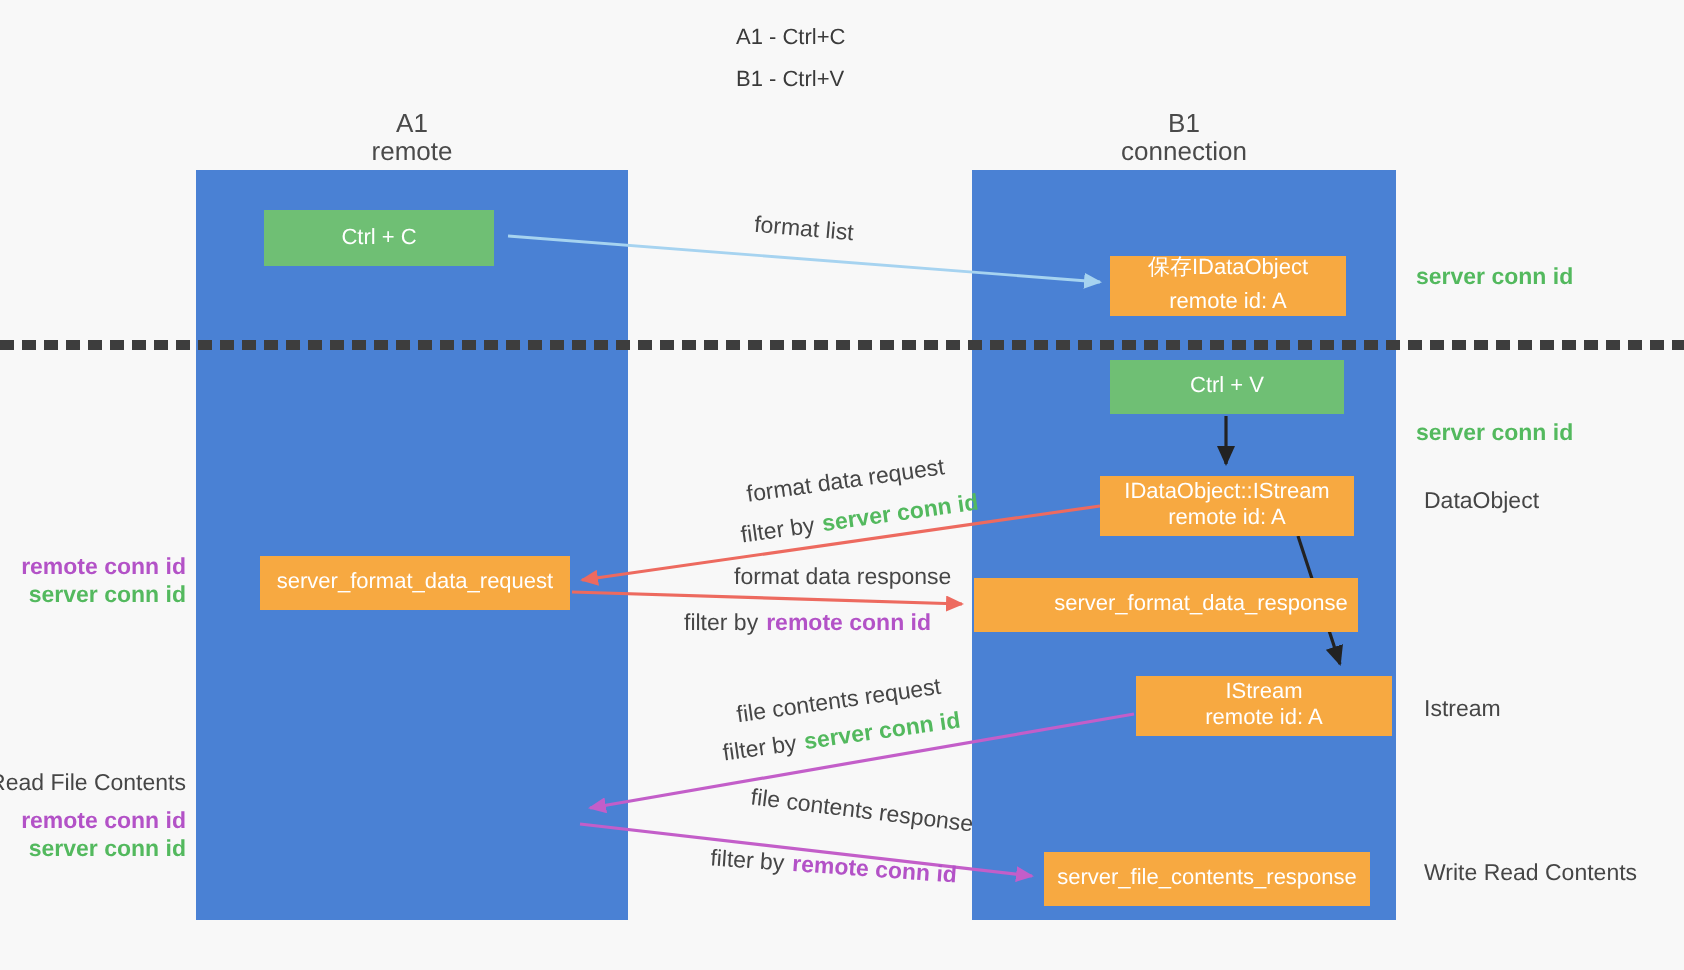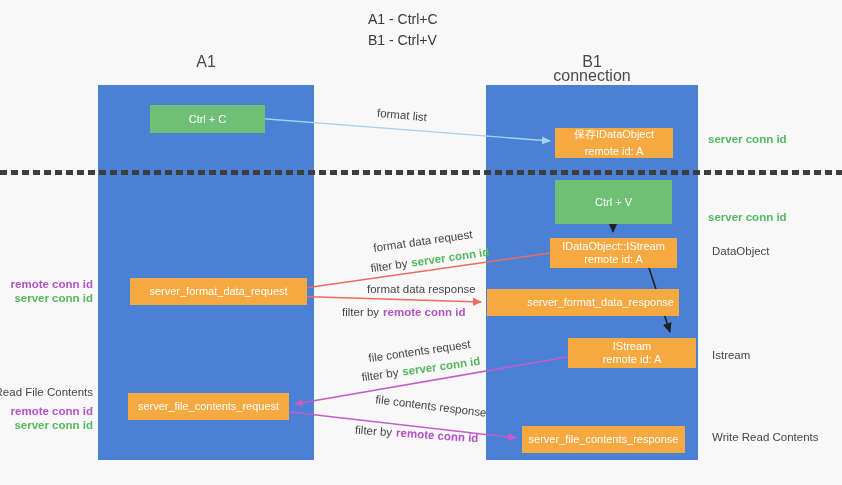--- a/index.html
+++ b/index.html
@@ -8,35 +8,35 @@
 
   .lane{position:absolute;top:85px;height:375px;background:#4a81d4;z-index:1;}
   .lane-a1{left:98px;width:216px;}
   .lane-b1{left:486px;width:212px;}
 
   .dotted{position:absolute;left:0;top:170px;width:842px;height:5px;z-index:2;
     background:repeating-linear-gradient(90deg,#3d3d3d 0 7px,transparent 7px 11px);}
 
   .arrows{position:absolute;left:0;top:0;z-index:3;pointer-events:none;}
 
-  .title{position:absolute;left:368px;top:9px;font-size:14px;line-height:21px;color:#3a3a3a;z-index:5;}
+  .title{position:absolute;left:368px;top:9px;font-size:11px;line-height:21px;color:#3a3a3a;z-index:5;}
 
-  .lane-header{position:absolute;top:55px;text-align:center;font-size:16px;line-height:14px;color:#4a4a4a;z-index:5;}
+  .lane-header{position:absolute;top:55px;text-align:center;font-size:13px;line-height:14px;color:#4a4a4a;z-index:5;}
   .lh-a1{left:98px;width:216px;}
   .lh-b1{left:486px;width:212px;}
 
   .box{position:absolute;display:flex;flex-direction:column;align-items:center;justify-content:center;
     color:#fff;font-size:11px;line-height:13px;text-align:center;z-index:4;white-space:nowrap;}
   .green{background:#6fbf74;}
   .orange{background:#f7a941;}
-  .b-ctrl-c{left:150px;top:105px;width:115px;height:28px;}
+  .b-ctrl-c{left:132px;top:105px;width:115px;height:28px;}
   .b-save{left:555px;top:128px;width:118px;height:30px;justify-content:space-between;}
-  .b-ctrl-v{left:555px;top:180px;width:117px;height:44px;}
+  .b-ctrl-v{left:555px;top:180px;width:117px;height:27px;}
   .b-getdata{left:550px;top:238px;width:127px;height:30px;}
-  .b-format-req{left:130px;top:278px;width:177px;height:27px;}
+  .b-format-req{left:130px;top:278px;width:155px;height:27px;}
   .b-format-resp{left:487px;top:289px;width:157px;height:27px;padding-left:35px;}
   .b-istream{left:568px;top:338px;width:128px;height:30px;}
   .b-file-req{left:128px;top:393px;width:161px;height:27px;}
   .b-file-resp{left:522px;top:426px;width:163px;height:27px;}
 
   .lbl{position:absolute;font-size:11.5px;color:#464646;white-space:nowrap;z-index:5;}
   .gid{color:#53b95e;font-weight:bold;}
   .pid{color:#b352c7;font-weight:bold;}
   .filter-id{margin-left:4px;}
   .rot-n8{transform:rotate(-8deg);}
@@ -80,20 +80,21 @@
     <line x1="290" y1="412" x2="516" y2="438" stroke="#c35ec9" stroke-width="1.6" marker-end="url(#mk-mag)"></line>
   </svg>
 
   <div class="title">
     <div>A1 - Ctrl+C</div>
     <div>B1 - Ctrl+V</div>
   </div>
 
   <div class="lane-header lh-a1">
     <div>A1</div>
+    <div>remote</div>
   </div>
   <div class="lane-header lh-b1">
     <div>B1</div>
     <div>connection</div>
   </div>
 
   <div class="box green b-ctrl-c">
     <span>Ctrl + C</span>
   </div>
   <div class="box orange b-save">
@@ -109,23 +110,20 @@
   </div>
   <div class="box orange b-format-req">
     <span>server_format_data_request</span>
   </div>
   <div class="box orange b-format-resp">
     <span>server_format_data_response</span>
   </div>
   <div class="box orange b-istream">
     <span>IStream</span>
     <span>remote id: A</span>
-  </div>
-  <div class="box orange b-file-req">
-    <span>server_file_contents_request</span>
   </div>
   <div class="box orange b-file-resp">
     <span>server_file_contents_response</span>
   </div>
 
   <div class="lbl rot-p5" style="left:377px;top:109px;">format list</div>
 
   <div class="lbl rot-n8" style="left:373px;top:235px;">format data request</div>
   <div class="lbl rot-n8" style="left:370px;top:254px;">
     <span>filter by</span><span class="gid filter-id">server conn id</span>

